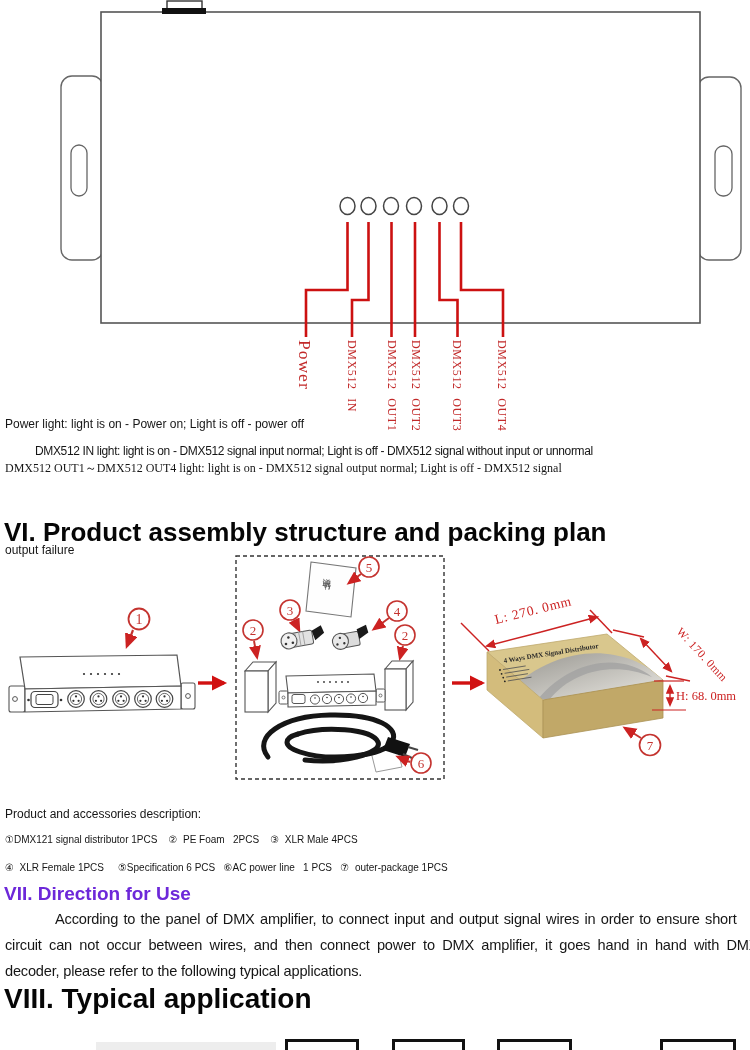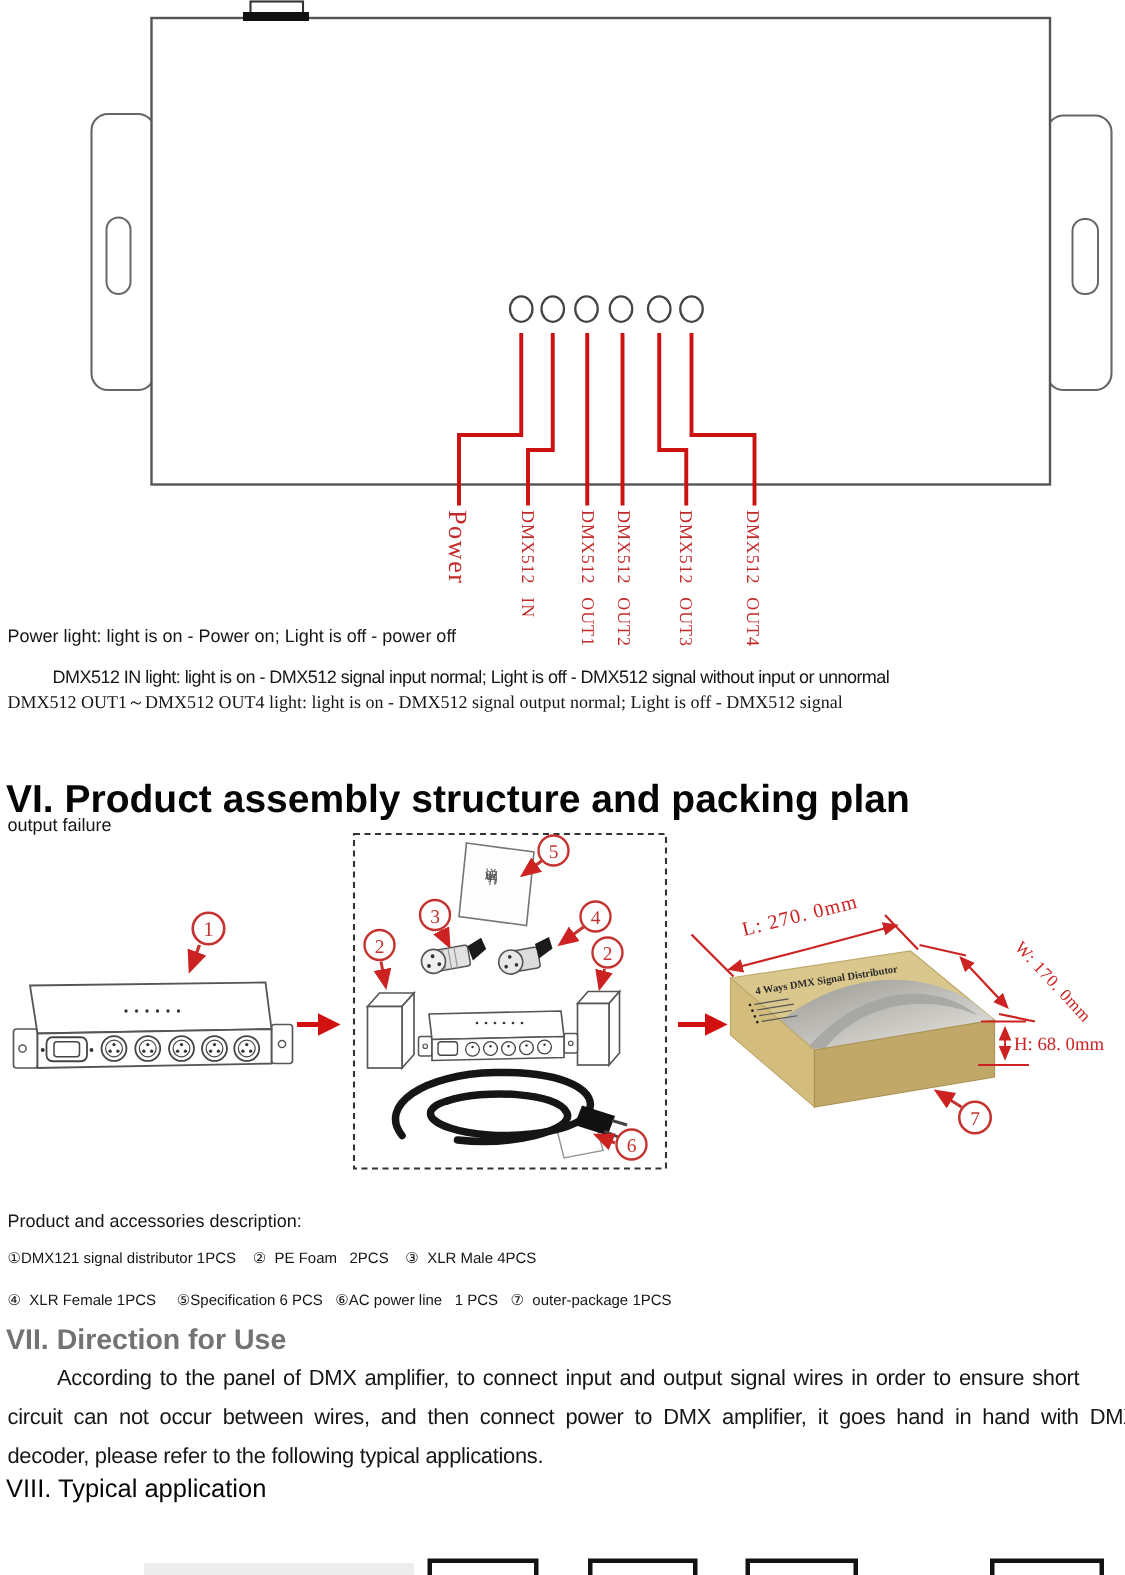--- a/index.html
+++ b/index.html
@@ -4,22 +4,22 @@
 <style>
   html,body{margin:0;padding:0;}
   body{
     width:750px;height:1050px;position:relative;overflow:hidden;background:#fff;
     font-family:"Liberation Sans","DejaVu Sans",sans-serif;color:#111;
   }
   .abs{position:absolute;}
   .bodyline{font-size:12px;white-space:nowrap;color:#161616;text-align:center;}
   .tight{letter-spacing:-0.35px;margin-left:30px;}
   .h-vi{font-size:26px;font-weight:bold;color:#060606;white-space:nowrap;}
-  .h-vii{font-size:19px;font-weight:bold;color:#737373;white-space:nowrap;}
-  .h-viii{font-size:17px;font-weight:normal;color:#060606;white-space:nowrap;}
+  .h-vii{font-size:19px;font-weight:bold;color:#6d28d9;white-space:nowrap;}
+  .h-viii{font-size:28px;font-weight:bold;color:#060606;white-space:nowrap;}
   .prerow{font-size:10px;white-space:pre;color:#161616;}
   .vlabel{
     position:absolute;transform-origin:0 0;transform:rotate(90deg);
     font-family:"Liberation Serif","DejaVu Serif",serif;color:#c22a2a;white-space:nowrap;
   }
   .vlabel-big{font-size:17.5px;letter-spacing:1px;}
   .vlabel-sm{font-size:12px;letter-spacing:0.6px;word-spacing:5px;}
   .manual-vtext{
     writing-mode:vertical-rl;font-size:8.5px;color:#555;letter-spacing:1.5px;
     transform:rotate(5deg);font-family:"DejaVu Sans",sans-serif;
@@ -321,21 +321,21 @@
   </g>
 </svg>
 
 <div class="abs manual-vtext" style="left:322px;top:572px;">说明书</div>
 
 <div class="abs bodyline" style="left:5px;top:807px;">Product and accessories description:</div>
 <div class="abs prerow" style="left:5px;top:834px;">①DMX121 signal distributor 1PCS    ②  PE Foam   2PCS    ③  XLR Male 4PCS</div>
 <div class="abs prerow" style="left:5px;top:862px;">④  XLR Female 1PCS     ⑤Specification 6 PCS   ⑥AC power line   1 PCS   ⑦  outer-package 1PCS</div>
 
 <div class="abs h-vii" style="left:4px;top:883px;">VII. Direction for Use</div>
-<div class="abs para" style="left:38px;top:911px;word-spacing:1.5px;">According to the panel of DMX amplifier, to connect input and output signal wires in order to ensure short</div>
+<div class="abs para" style="left:55px;top:911px;word-spacing:1.5px;">According to the panel of DMX amplifier, to connect input and output signal wires in order to ensure short</div>
 <div class="abs para" style="left:5px;top:937px;word-spacing:3.5px;">circuit can not occur between wires, and then connect power to DMX amplifier, it goes hand in hand with DMX</div>
 <div class="abs para" style="left:5px;top:963px;">decoder, please refer to the following typical applications.</div>
 
 <div class="abs h-viii" style="left:4px;top:983px;">VIII. Typical application</div>
 
 <div class="cutgray" style="left:96px;top:1042px;width:180px;height:8px;"></div>
 <div class="cutbox" style="left:285px;top:1039px;width:68px;height:14px;"></div>
 <div class="cutbox" style="left:392px;top:1039px;width:67px;height:14px;"></div>
 <div class="cutbox" style="left:497px;top:1039px;width:69px;height:14px;"></div>
 <div class="cutbox" style="left:660px;top:1039px;width:70px;height:14px;"></div>

